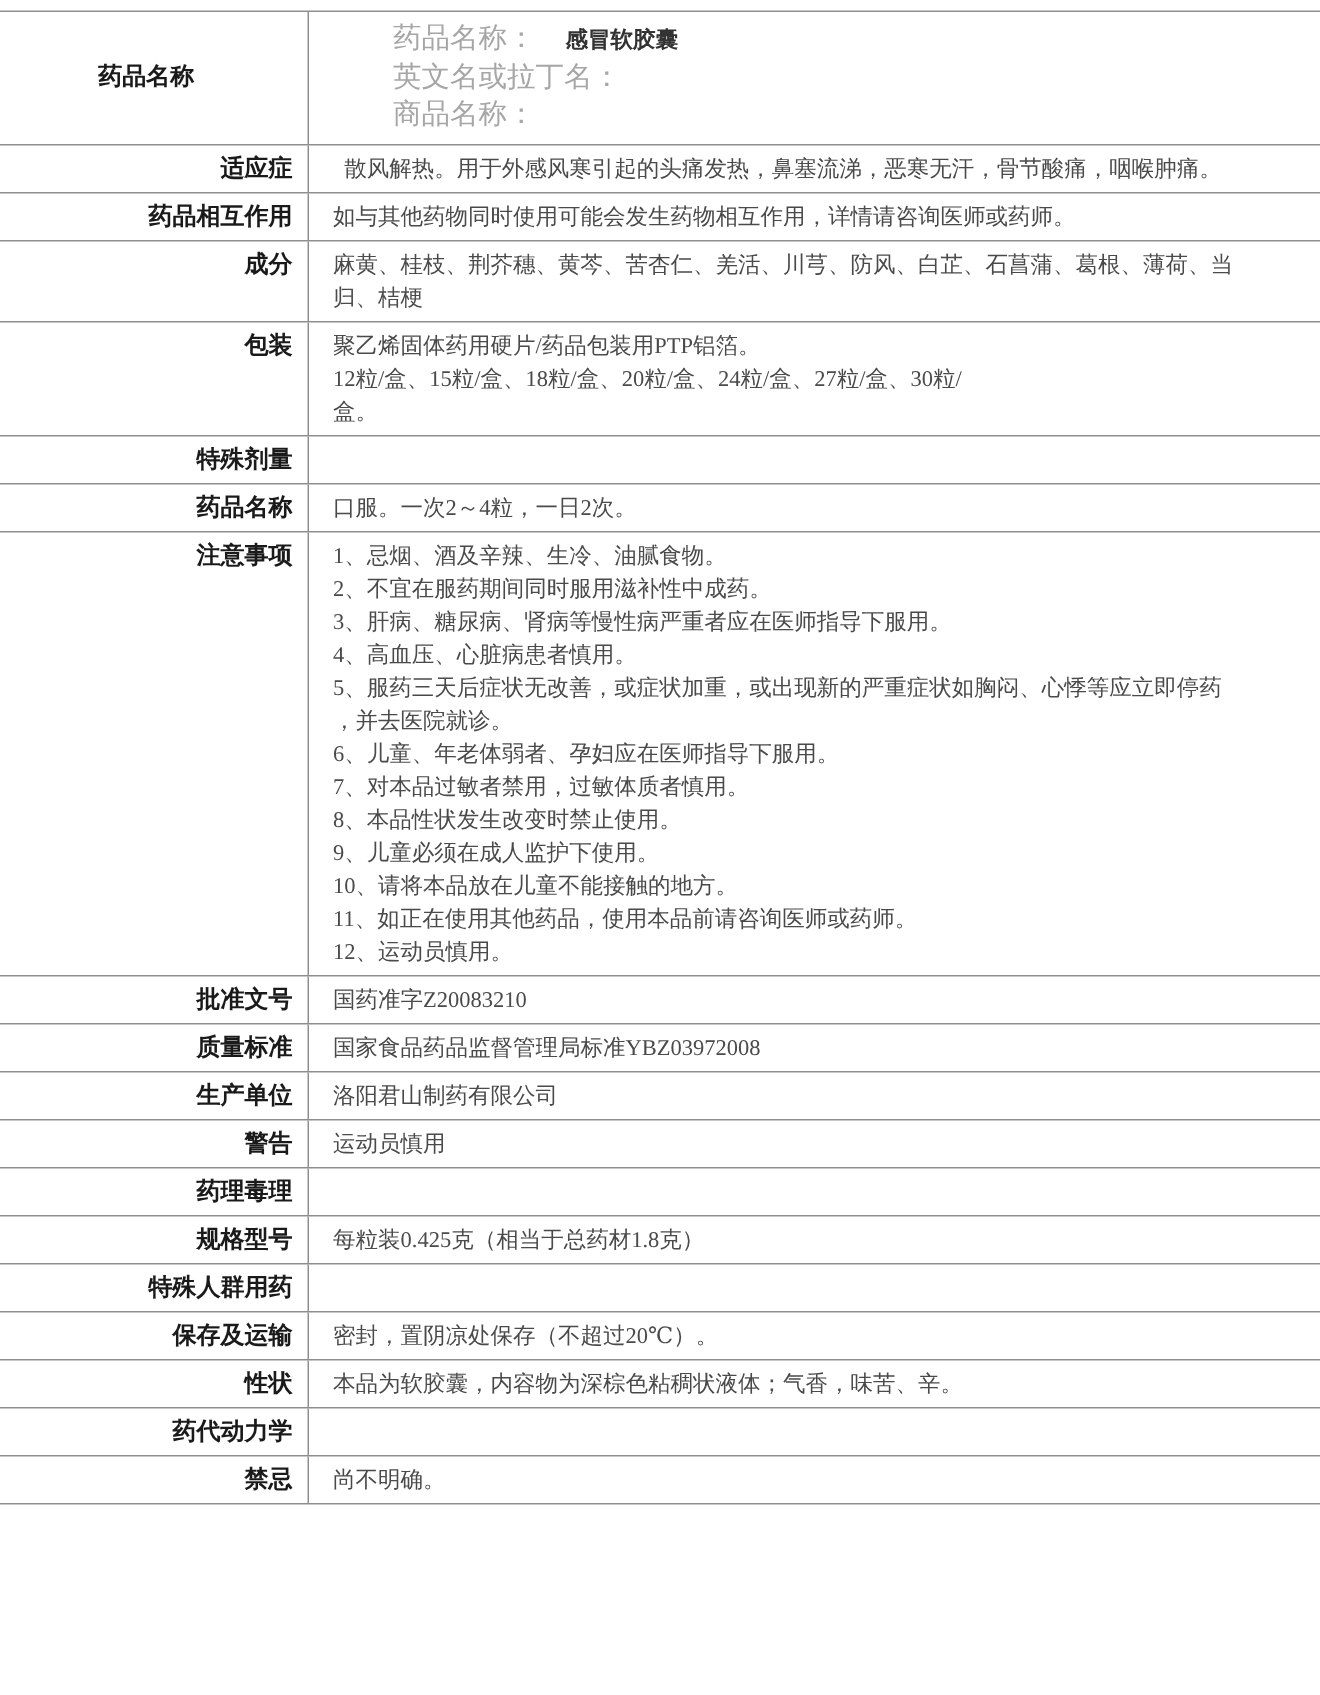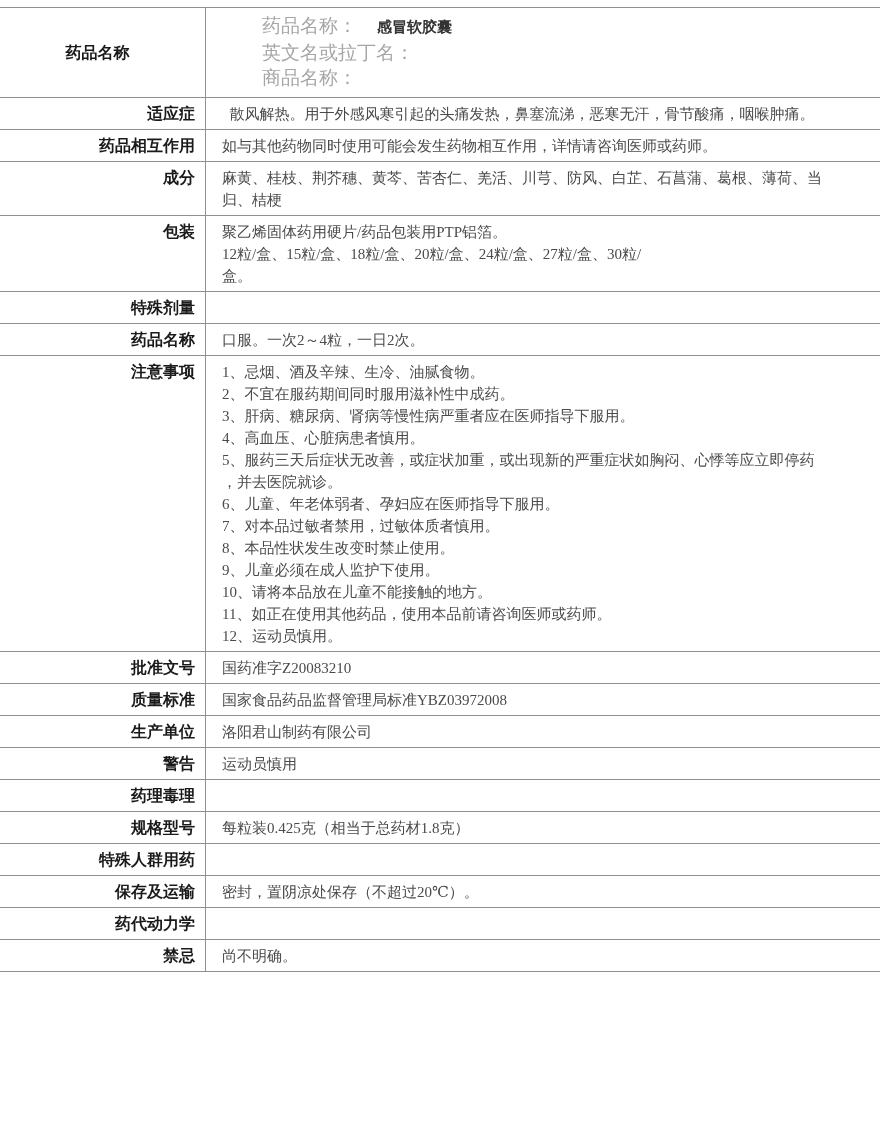--- a/index.html
+++ b/index.html
@@ -167,20 +167,24 @@
   <div class="row">
     <div class="cell-label">特殊人群用药</div>
     <div class="cell-value"></div>
   </div>
 
   <div class="row">
     <div class="cell-label">保存及运输</div>
     <div class="cell-value">密封，置阴凉处保存（不超过20℃）。</div>
   </div>
 
+  <div class="row">
+    <div class="cell-label">性状</div>
+    <div class="cell-value">本品为软胶囊，内容物为深棕色粘稠状液体；气香，味苦、辛。</div>
+  </div>
 
   <div class="row">
     <div class="cell-label">药代动力学</div>
     <div class="cell-value"></div>
   </div>
 
   <div class="row">
     <div class="cell-label">禁忌</div>
     <div class="cell-value">尚不明确。</div>
   </div>

